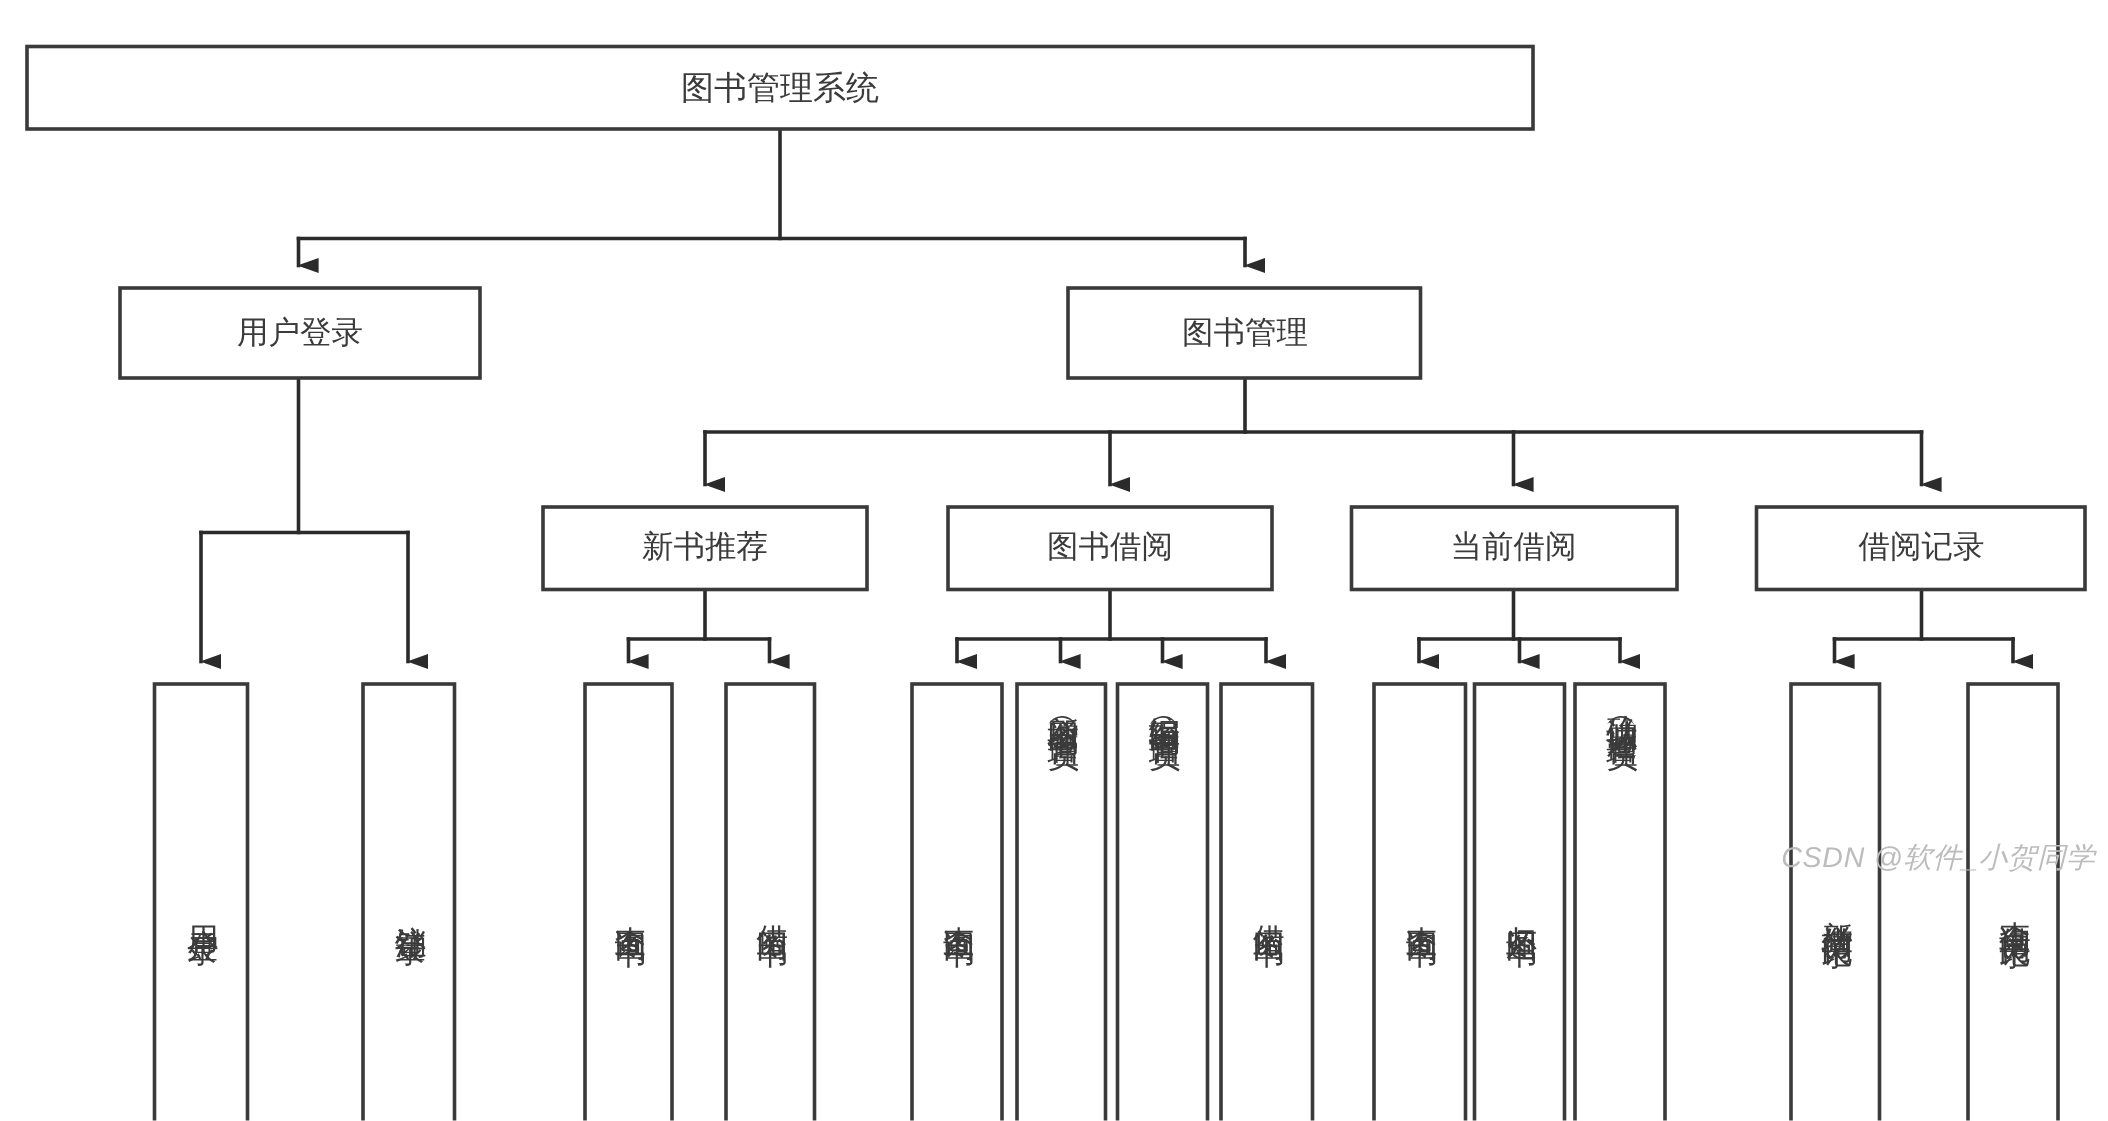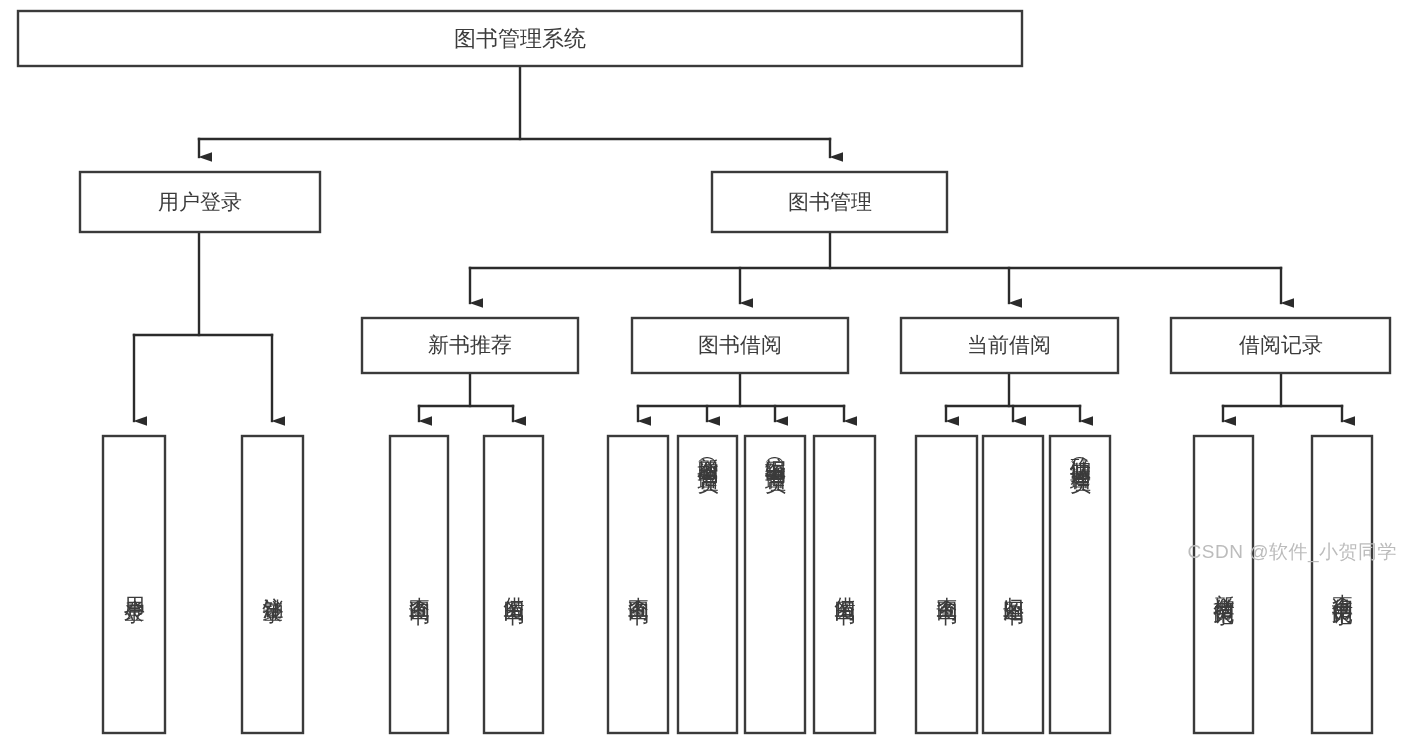--- a/index.html
+++ b/index.html
@@ -10,20 +10,21 @@
   body {
     width: 1405px;
     height: 747px;
     font-family: "Liberation Sans", "DejaVu Sans", sans-serif;
     overflow: hidden;
   }
   #diagram-root {
     position: relative;
     width: 1405px;
     height: 571px;
+    margin-top: 20px;
   }
   svg.diagram-canvas {
     position: absolute;
     top: 0;
     left: 0;
     width: 1405px;
     height: 747px;
     display: block;
   }
   .node-box {
@@ -70,20 +71,21 @@
   }
   .watermark {
     position: absolute;
     right: 8px;
     bottom: 6px;
     font-family: "Liberation Sans", "DejaVu Sans", sans-serif;
     font-size: 19px;
     color: #bcbcbc;
     letter-spacing: 0.5px;
     white-space: nowrap;
+    font-style: italic;
   }
 </style>
 </head>
 <body>
 
 <div id="diagram-root">
 
   <svg class="diagram-canvas" viewBox="0 0 1405 747">
     <defs>
       <marker id="arrow" viewBox="0 0 12 14" refX="6" refY="13.4" markerWidth="12" markerHeight="14" orient="auto" markerUnits="userSpaceOnUse">

